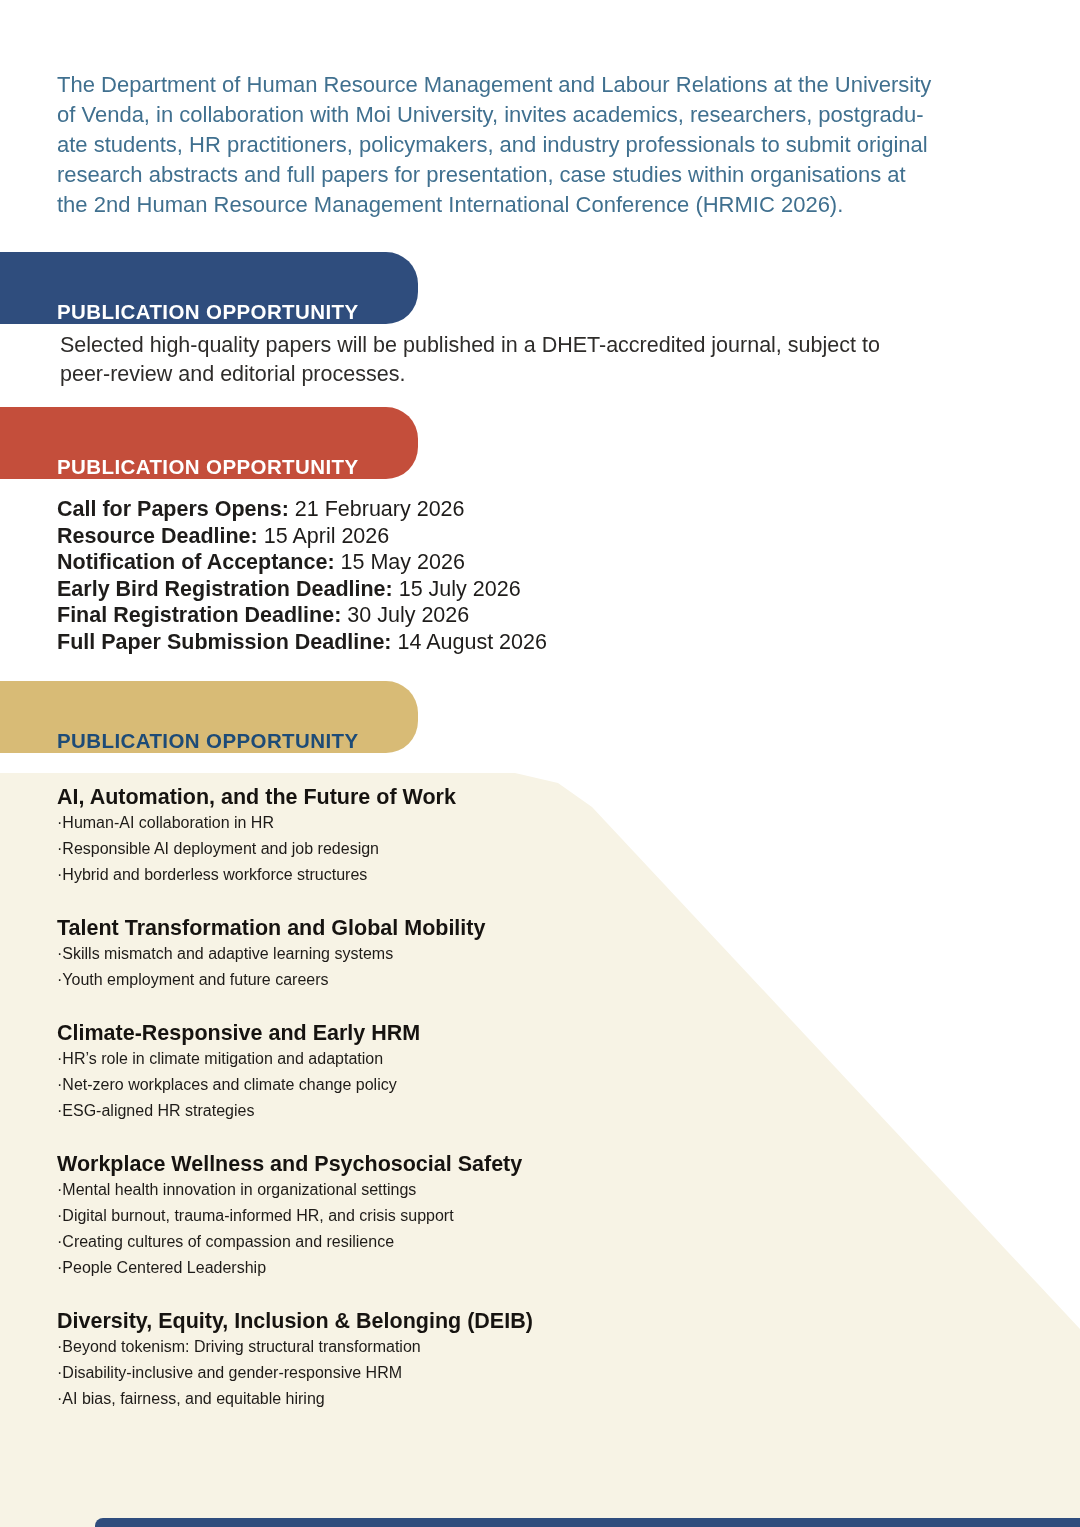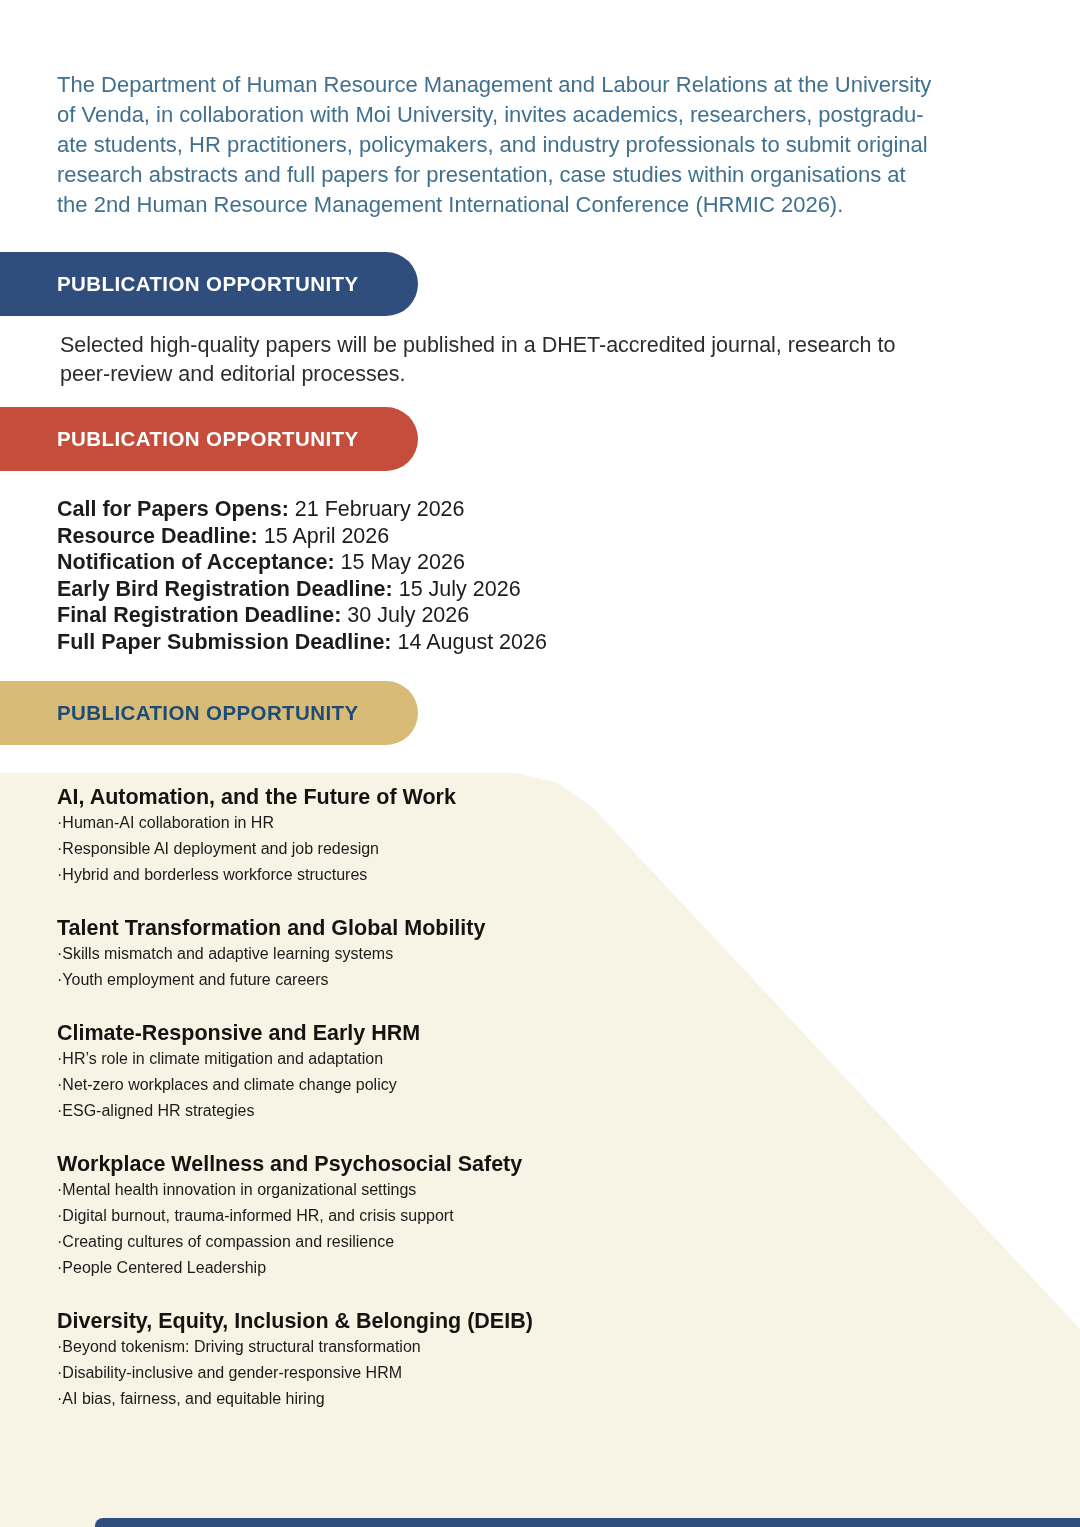--- a/index.html
+++ b/index.html
@@ -8,23 +8,23 @@
     background:#ffffff; overflow:hidden;
     font-family:"Liberation Sans", sans-serif;
   }
 
   
   .intro { position:absolute; top:70px; left:57px; width:1010px; }
   .intro-line { font-size:22px; line-height:30px; white-space:nowrap; }
 
   
   .banner {
-    position:absolute; left:0; width:418px; height:64px;
+    position:absolute; left:0; width:418px; height:72px;
     border-radius:0 32px 32px 0;
-    display:flex; align-items:center;
+    display:flex; align-items:flex-end;
     padding-left:57px; box-sizing:border-box;
   }
   .banner-navy { top:252px; }
   .banner-red  { top:407px; }
   .banner-gold { top:681px; }
   .banner-label {
     font-weight:bold; font-size:20.5px; letter-spacing:0.4px;
     white-space:nowrap;
   }
 
@@ -71,21 +71,21 @@
     <div class="intro-line">ate students, HR practitioners, policymakers, and industry professionals to submit original</div>
     <div class="intro-line">research abstracts and full papers for presentation, case studies within organisations at</div>
     <div class="intro-line">the 2nd Human Resource Management International Conference (HRMIC 2026).</div>
   </div>
 
   <div class="banner banner-navy" style="background-color: rgb(47, 77, 125);">
     <span class="banner-label" style="color: rgb(255, 255, 255);">PUBLICATION OPPORTUNITY</span>
   </div>
 
   <div class="note">
-    <div class="note-line">Selected high-quality papers will be published in a DHET-accredited journal, research to</div>
+    <div class="note-line">Selected high-quality papers will be published in a DHET-accredited journal, subject to</div>
     <div class="note-line">peer-review and editorial processes.</div>
   </div>
 
   <div class="banner banner-red" style="background-color: rgb(196, 78, 59);">
     <span class="banner-label" style="color: rgb(255, 255, 255);">PUBLICATION OPPORTUNITY</span>
   </div>
 
   <div class="dates">
     <div class="date-row">
       <span class="date-label">Call for Papers Opens:</span>

